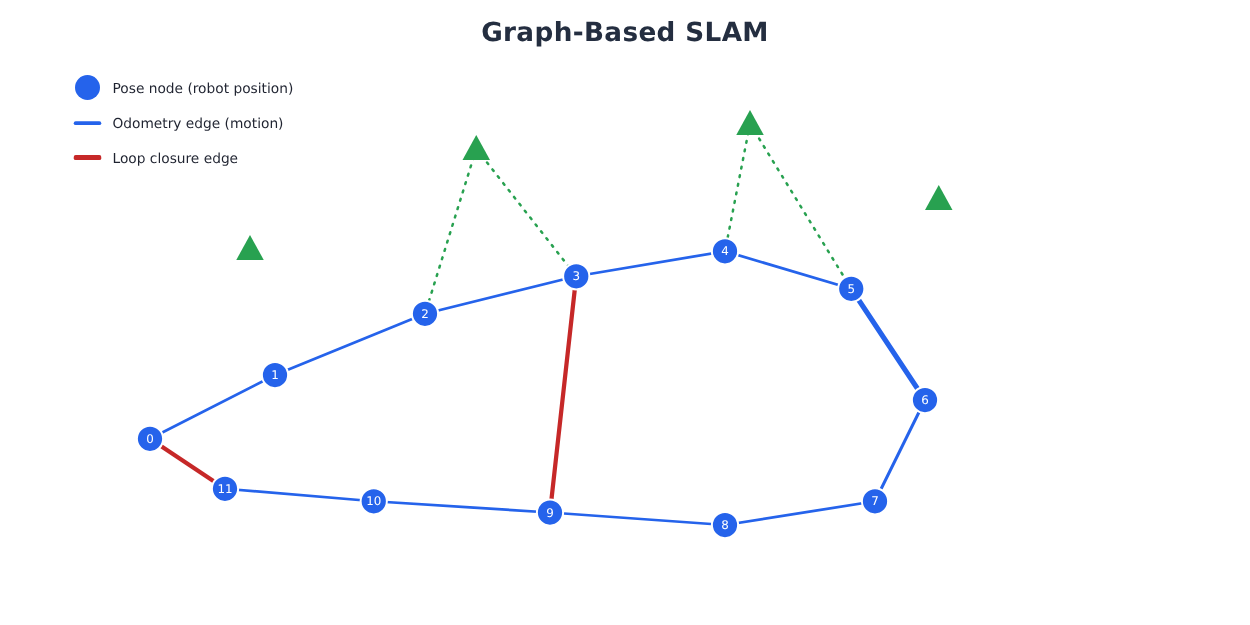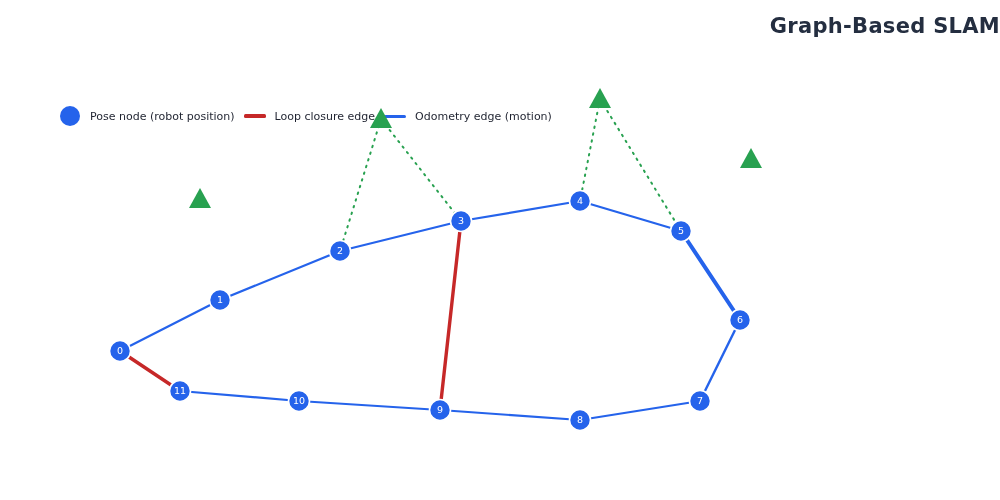--- a/index.html
+++ b/index.html
@@ -14,33 +14,33 @@
     height: 500px;
     background: #ffffff;
     overflow: hidden;
   }
   .figure-title {
     position: absolute;
     top: 14px;
     left: 0;
     width: 100%;
     margin: 0;
-    text-align: right;
+    text-align: center;
     font-size: 21px;
     font-weight: bold;
     color: #242e40;
     letter-spacing: 0.3px;
   }
   .legend {
     position: absolute;
     top: 60px;
     left: 58px;
     display: flex;
+    flex-direction: column;
     gap: 8px;
-    margin-top: 46px;
   }
   .legend-row {
     display: flex;
     align-items: center;
     height: 20px;
   }
   .legend-swatch {
     width: 24px;
     display: flex;
     align-items: center;
@@ -98,29 +98,29 @@
 
   <div class="legend">
     <div class="legend-row">
       <span class="legend-swatch">
           <span class="swatch-circle"></span>
         </span>
       <span class="legend-label">Pose node (robot position)</span>
     </div>
     <div class="legend-row">
       <span class="legend-swatch">
+          <span class="swatch-line-blue"></span>
+        </span>
+      <span class="legend-label">Odometry edge (motion)</span>
+    </div>
+    <div class="legend-row">
+      <span class="legend-swatch">
           <span class="swatch-line-red"></span>
         </span>
       <span class="legend-label">Loop closure edge</span>
-    </div>
-    <div class="legend-row">
-      <span class="legend-swatch">
-          <span class="swatch-line-blue"></span>
-        </span>
-      <span class="legend-label">Odometry edge (motion)</span>
     </div>
   </div>
 
   <svg id="graph-svg" width="1000" height="500" viewBox="0 0 1000 500">
       <line x1="381" y1="119" x2="340" y2="251" stroke="#28a150" stroke-width="2" stroke-dasharray="1.5 5.5" stroke-linecap="round"></line>
       <line x1="381" y1="119" x2="461" y2="221" stroke="#28a150" stroke-width="2" stroke-dasharray="1.5 5.5" stroke-linecap="round"></line>
       <line x1="600" y1="99" x2="580" y2="201" stroke="#28a150" stroke-width="2" stroke-dasharray="1.5 5.5" stroke-linecap="round"></line>
       <line x1="600" y1="99" x2="681" y2="231" stroke="#28a150" stroke-width="2" stroke-dasharray="1.5 5.5" stroke-linecap="round"></line>
       <line x1="120" y1="351" x2="220" y2="300" stroke="#2563eb" stroke-width="2.2" stroke-linecap="round"></line>
       <line x1="220" y1="300" x2="340" y2="251" stroke="#2563eb" stroke-width="2.2" stroke-linecap="round"></line>

